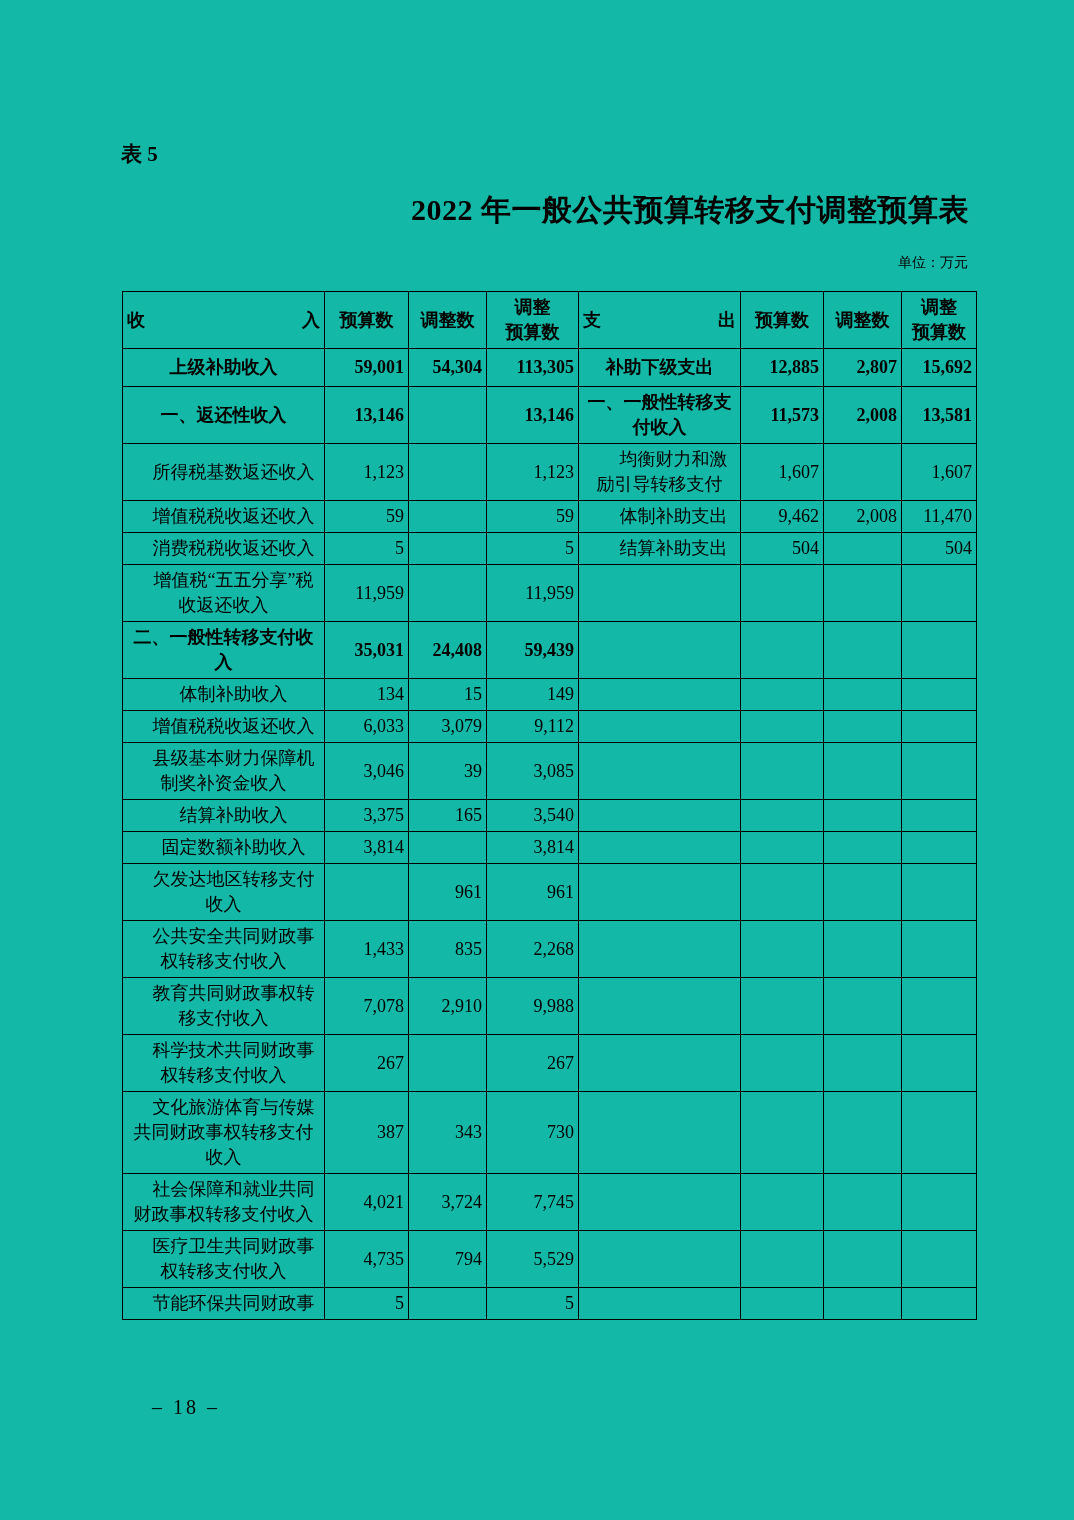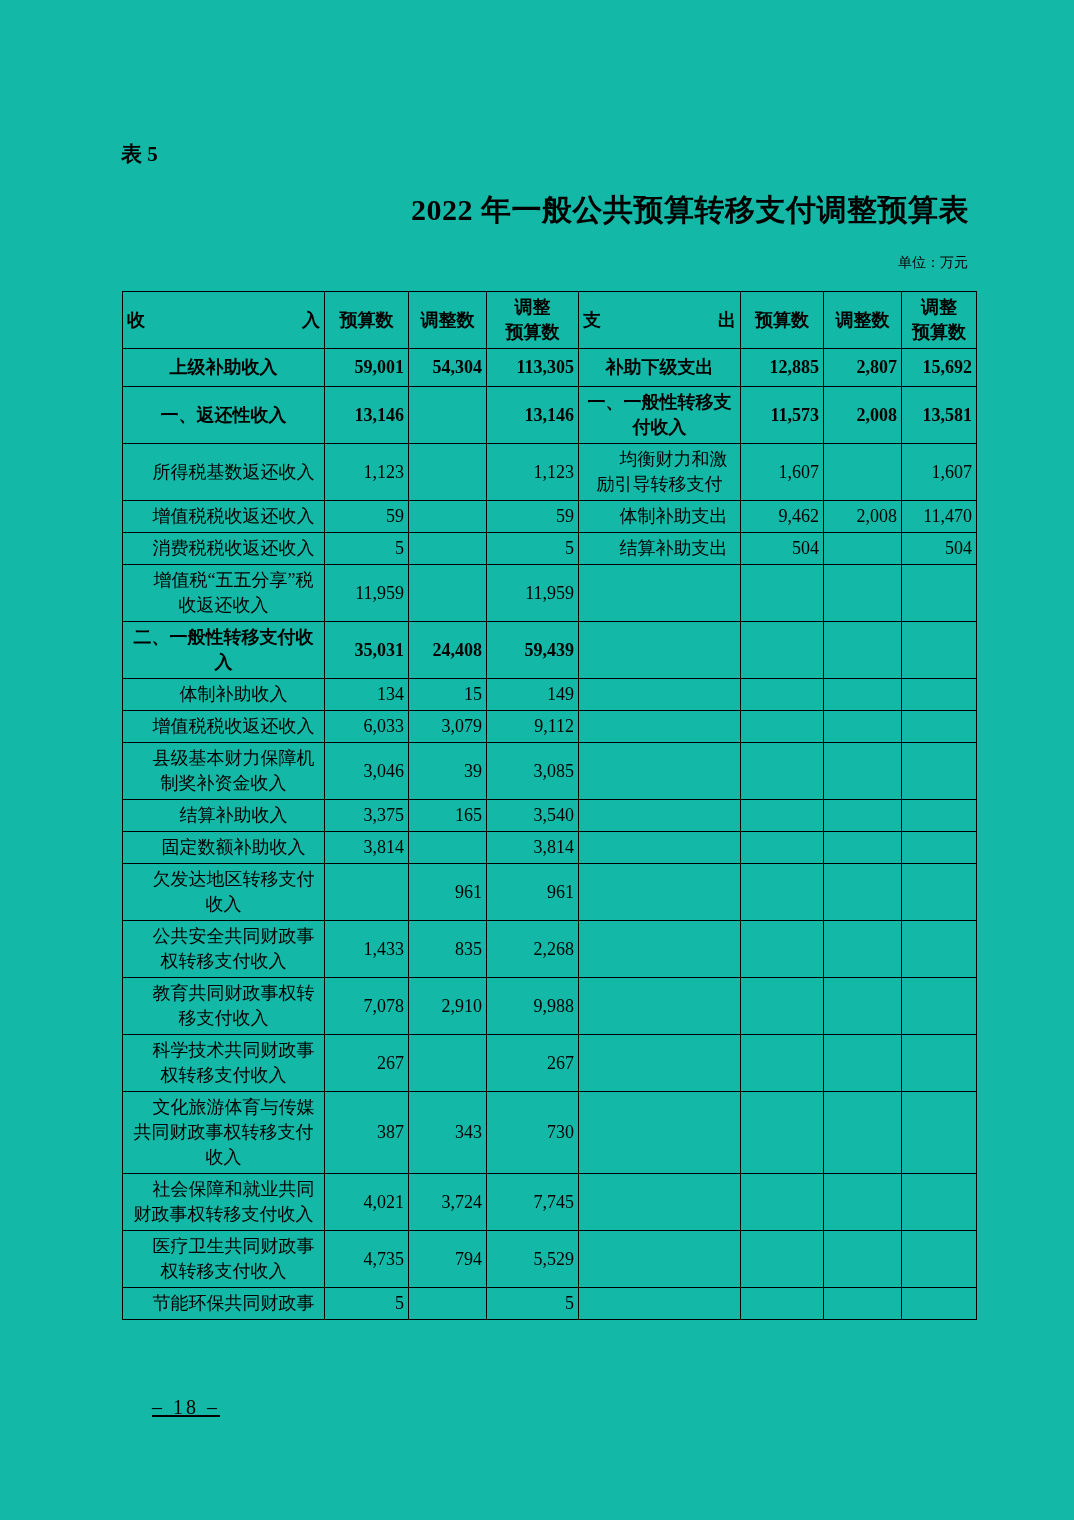--- a/index.html
+++ b/index.html
@@ -76,21 +76,20 @@
   td.ind1 { text-indent: 20px; }
   td.ind2 { text-indent: 28px; }
   tr.bold td { font-weight: bold; }
   #budget-table tbody tr:first-child td { height: 38px; }
   .page-number {
     position: absolute;
     left: 152px;
     top: 1396px;
     font-size: 20px;
     letter-spacing: 3px;
-    text-decoration: underline;
   }
 </style>
 </head>
 <body>
 
 <div id="page">
 
   <div class="sheet-label">表 5</div>
 
   <div class="doc-title">2022 年一般公共预算转移支付调整预算表</div>

